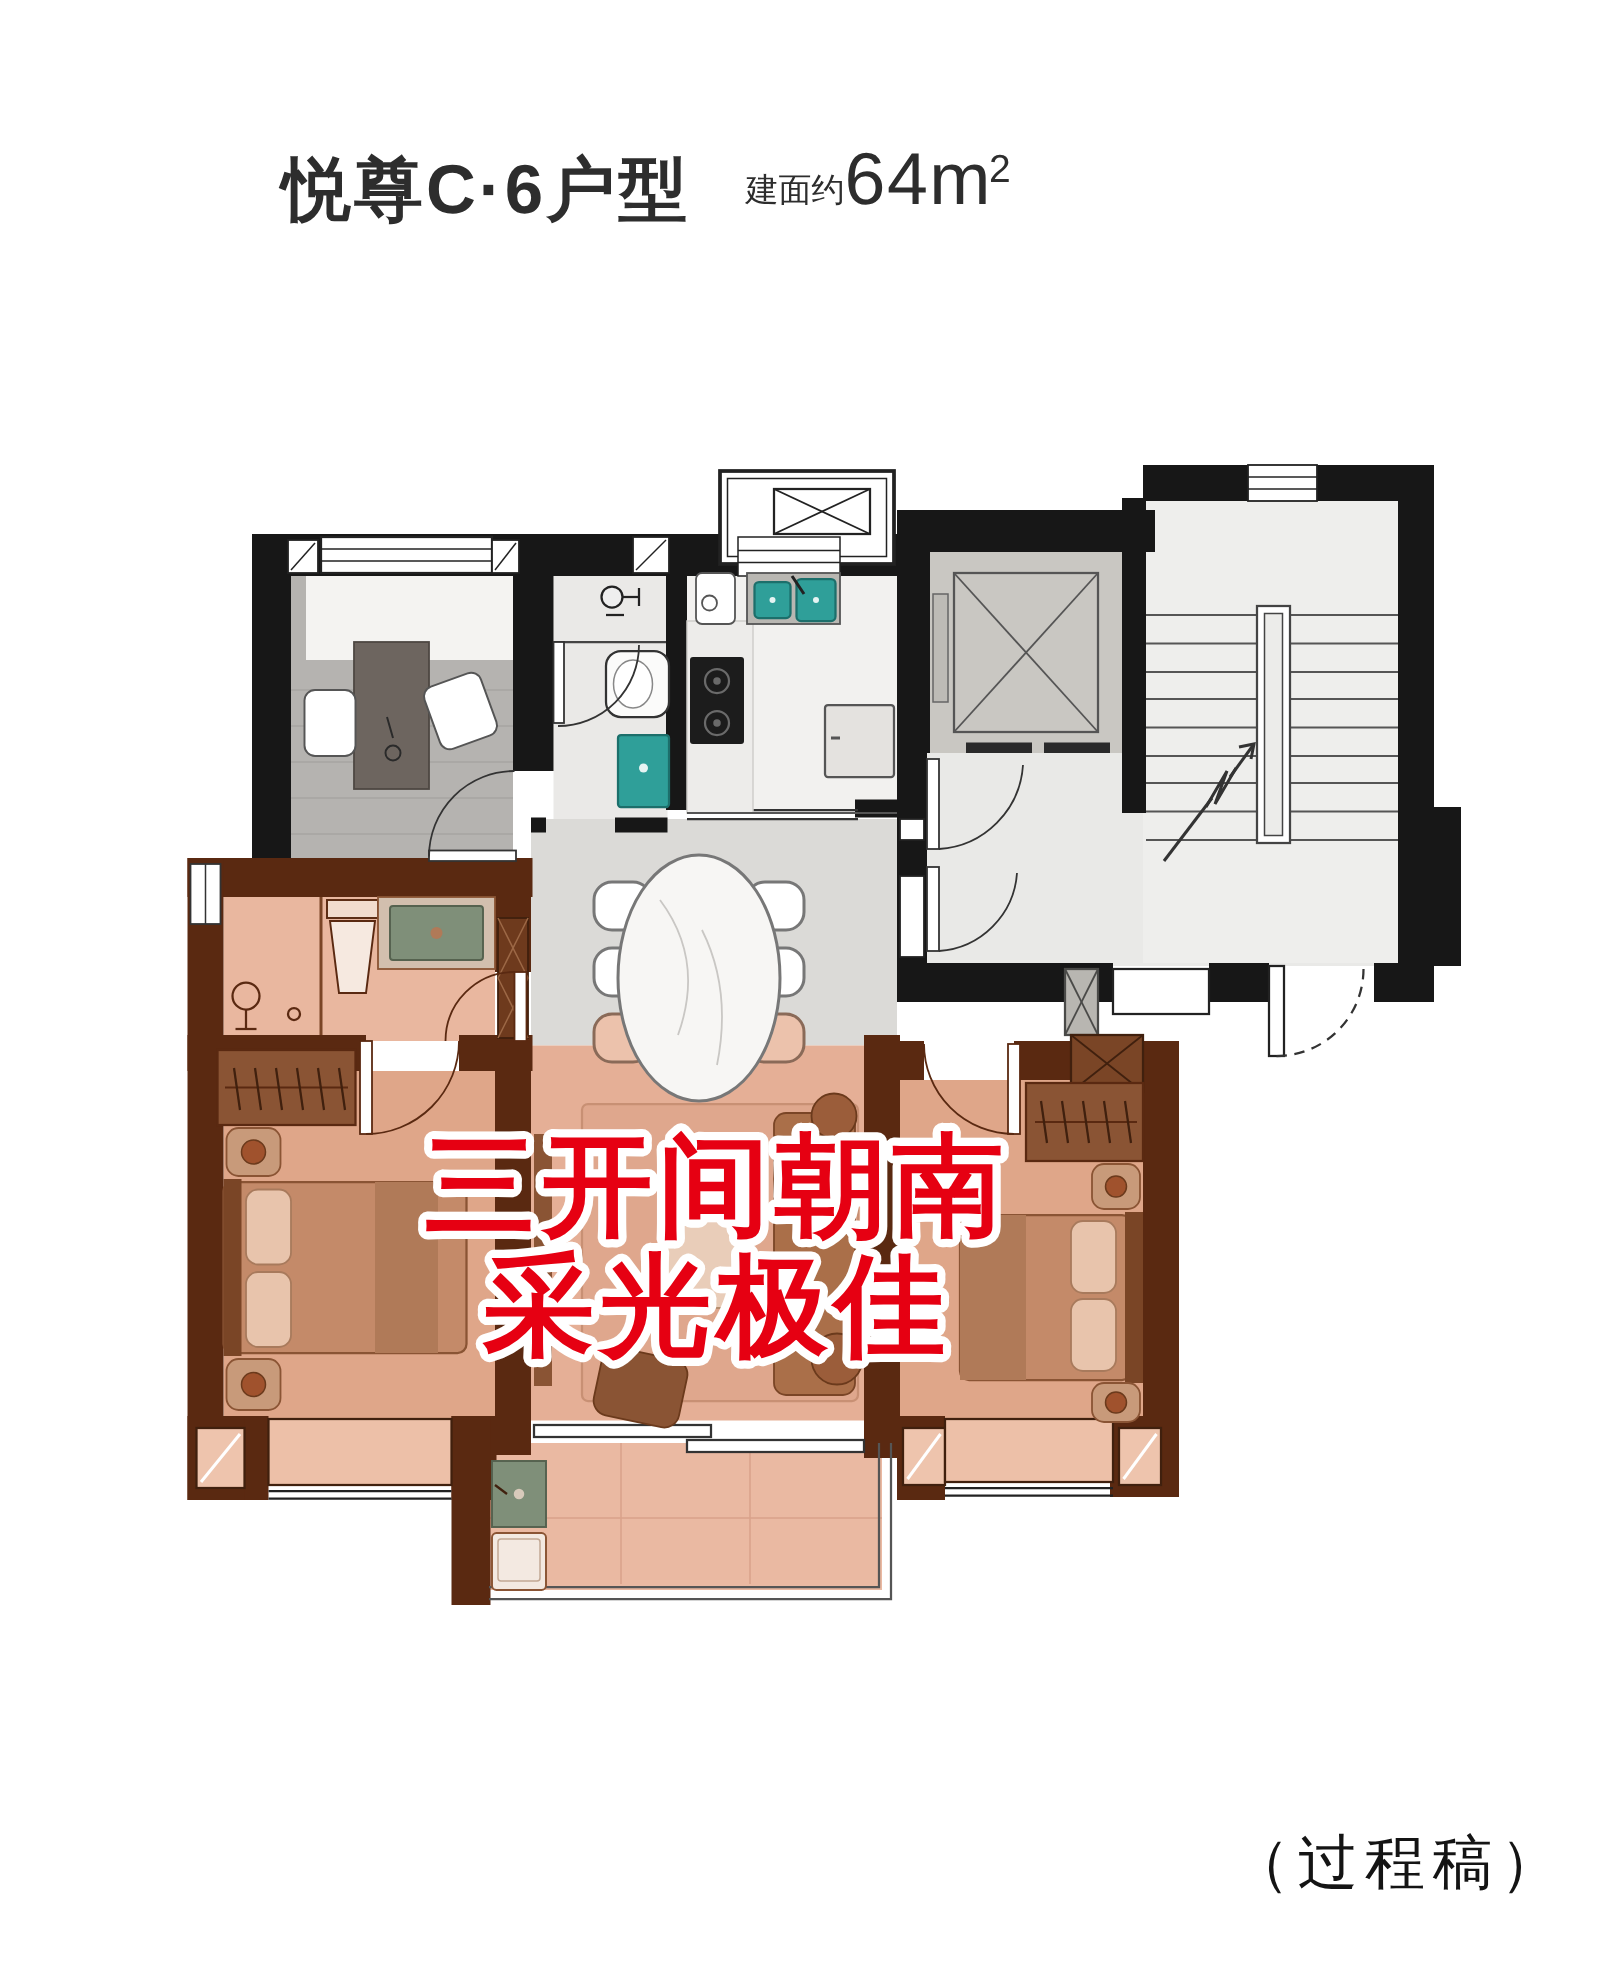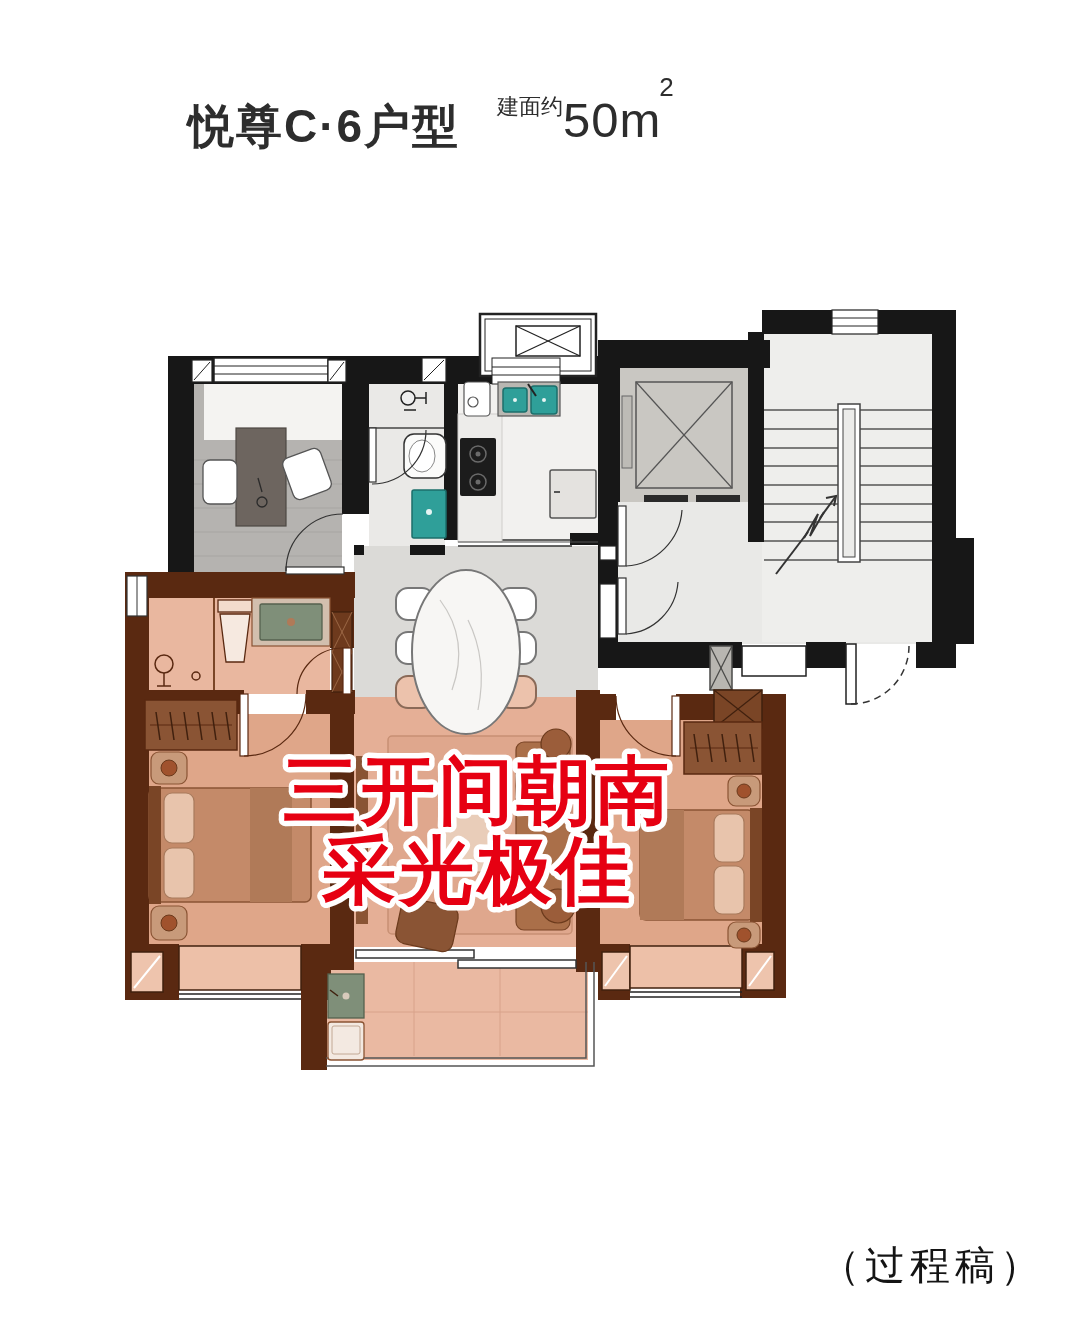--- a/index.html
+++ b/index.html
@@ -1,37 +1,37 @@
 <!DOCTYPE html>
 <html><head>
 <meta charset="utf-8">
 <style>
   html,body{margin:0;padding:0;background:#ffffff;}
   .page{position:relative;width:1079px;height:1321px;background:#ffffff;overflow:hidden;
         font-family:"Liberation Sans","DejaVu Sans",sans-serif;}
   .hdr{position:absolute;top:96px;left:0;width:993px;height:60px;}
   .hdr-title{position:absolute;left:188px;top:0;font-size:46px;font-weight:900;color:#2d2d2d;letter-spacing:2px;white-space:nowrap;}
-  .hdr-area{position:absolute;left:497px;top:-4px;display:flex;color:#2d2d2d;white-space:nowrap;}
+  .hdr-area{position:absolute;left:497px;top:-4px;display:flex;align-items:flex-end;color:#2d2d2d;white-space:nowrap;}
   .hdr-area .pre{font-size:22px;padding-bottom:6px;font-weight:500;}
   .hdr-area .big{font-size:49px;font-weight:500;letter-spacing:1px;}
   .hdr-area .sup{font-size:26px;font-weight:500;position:relative;top:-20px;left:-2px;}
-  .ftr{position:absolute;left:820px;top:1214px;font-size:40px;color:#141414;letter-spacing:5px;white-space:nowrap;margin-top:24px;}
+  .ftr{position:absolute;left:820px;top:1214px;font-size:40px;color:#141414;letter-spacing:5px;white-space:nowrap;}
   svg{position:absolute;left:0;top:0;}
   .ovl{font-family:"Liberation Sans","DejaVu Sans",sans-serif;font-weight:bold;font-size:74px;letter-spacing:4px;}
 </style>
 </head>
 <body>
 
 <div class="page">
 
   <div class="hdr">
     <div class="hdr-title">悦尊C·6户型</div>
     <div class="hdr-area">
       <span class="pre">建面约</span>
-      <span class="big">50</span>
+      <span class="big">64</span>
       <span class="big">m</span>
       <span class="sup">2</span>
     </div>
   </div>
 
   <svg width="1079" height="1321" viewBox="0 0 1079 1321">
 
     <g>
 
       <rect x="194" y="384" width="148" height="190" fill="#b5b3b0"></rect>

